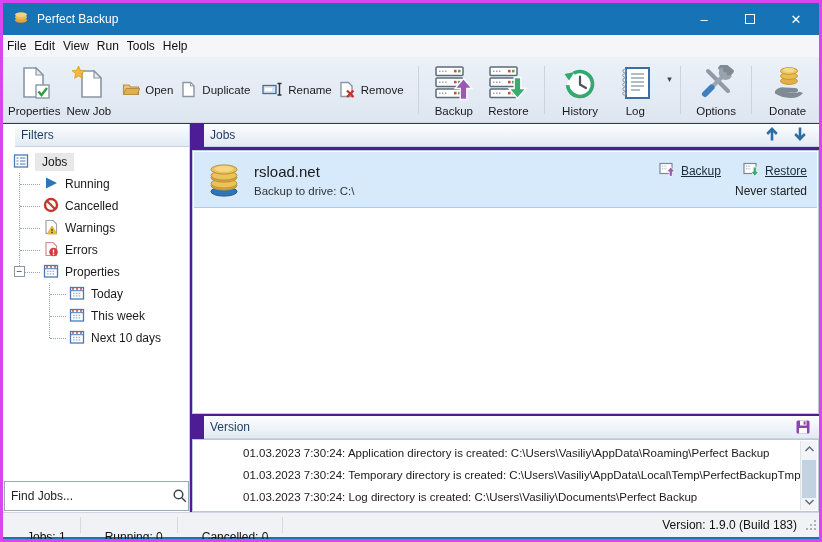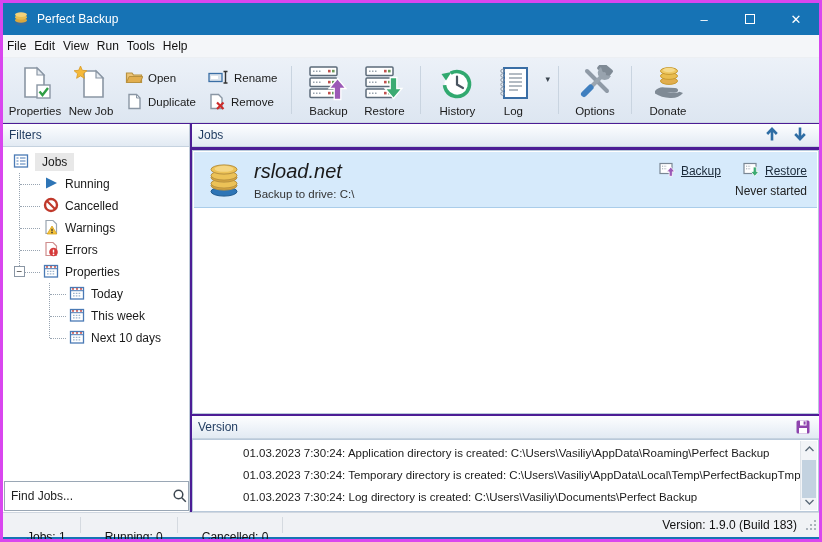--- a/index.html
+++ b/index.html
@@ -15,48 +15,48 @@
   .max-box { width:10px; height:10px; border:1px solid #fff; display:block; }
 
   
   .menubar { position:absolute; top:32px; left:0; right:0; height:23px; background:#f4f6f9; display:flex; align-items:center; border-bottom:1px solid #eceff3; }
   .menu-item { padding:3px 4px; font-size:12px; color:#111; }
 
   
   .toolbar { position:absolute; top:55px; left:0; right:0; height:65px; background:linear-gradient(#ecf1f8,#dde6f1); border-bottom:1px solid #cdd8e4; display:flex; align-items:stretch; padding:2px 4px; }
   .tb-big { width:56px; display:flex; flex-direction:column; align-items:center; justify-content:flex-start; padding-top:5px; gap:2px; font-size:11.5px; }
   .tb-big .lbl { white-space:nowrap; }
-  .tb-small-col { display:flex; flex-direction:column; justify-content:center; gap:6px; padding:0 6px; }
+  .tb-small-col { display:flex; justify-content:center; gap:6px; padding:0 6px; }
   .tb-small { display:flex; align-items:center; gap:5px; font-size:11.5px; white-space:nowrap; }
   .tb-sep { width:1px; background:#c9d4e0; margin:6px 8px; }
   .log-wrap { display:flex; align-items:flex-start; }
   .dd-arrow { font-size:9px; color:#3c4650; margin:14px 0 0 4px; }
 
   
   .left-panel { position:absolute; top:121px; left:0; width:187px; bottom:27px; background:#fff; border-right:1px solid #c0ccd9; }
-  .panel-header { height:23px; background:linear-gradient(#fdfeff,#e2eaf3); border-bottom:1px solid #c5d2df; display:flex; align-items:center; padding:0 6px; color:#1e3a5f; font-size:12px; }
+  .panel-header { height:23px; background:linear-gradient(#fdfeff,#e2eaf3); border-bottom:1px solid #c5d2df; display:flex; align-items:center; padding:0 6px; color:#1e3a5f; font-size:12px;margin-left:12px; }
   .tree { position:relative; height:345px; overflow:hidden; }
   .tree-row { position:absolute; height:22px; display:flex; align-items:center; gap:6px; font-size:12px; }
   .tree-row .t-lbl { white-space:nowrap; }
   .sel-lbl { background:#e8e8e8; padding:2px 7px; }
   .dot-v { position:absolute; border-left:1px dotted #98a4b1; width:0; }
   .dot-h { position:absolute; border-top:1px dotted #98a4b1; height:0; }
   .expander { position:absolute; width:11px; height:11px; border:1px solid #8a96a4; background:#fff; color:#333; font-size:10px; line-height:9px; text-align:center; }
   .findbox { position:absolute; left:1px; bottom:1px; width:185px; height:30px; border:1px solid #9aa7b5; background:#fff; display:flex; align-items:center; }
   .findbox input { flex:1; border:0; outline:0; font-family:"Liberation Sans",sans-serif; font-size:12px; padding:0 6px; color:#111; background:transparent; }
   .findbox input::placeholder { color:#222; opacity:1; }
   .findbox .mag { margin-right:6px; display:flex; }
 
   .right-panel { position:absolute; top:121px; left:189px; right:0; bottom:27px; }
   .jobs-header { position:relative; }
   .hdr-arrows { margin-left:auto; display:flex; gap:10px; margin-right:4px; }
   .jobs-list { position:absolute; top:26px; left:0; right:0; height:264px; background:#fff; border:1px solid #b9c9da; overflow:hidden; }
   .job-card { position:absolute; top:1px; left:1px; right:1px; height:56px; background:#d6eafb; border-bottom:1px solid #aacdea; display:flex; align-items:center; }
   .job-ico { margin:0 12px 0 12px; display:flex; }
-  .job-text .j-name { font-size:20px; color:#1a1a1a; margin-bottom:5px;font-style:italic; }
+  .job-text .j-name { font-size:15px; color:#1a1a1a; margin-bottom:5px; }
   .job-text .j-desc { font-size:11.5px; color:#333; }
   .job-right { margin-left:auto; margin-right:10px; display:flex; flex-direction:column; align-items:flex-end; gap:4px; }
   .job-links { display:flex; gap:22px; align-items:center; }
   .job-link { display:flex; gap:5px; align-items:center; font-size:12px; color:#1c2b3a; }
   .job-link .lk { text-decoration:underline; }
   .j-status { font-size:12px; color:#222; }
 
   .events-header { position:absolute; top:292px; left:0; right:0; }
   .events-save { margin-left:auto; display:flex; margin-right:2px; }
   .events-area { position:absolute; top:315px; left:0; right:0; bottom:0; background:#fff; border:1px solid #b9c9da; overflow:hidden; }

